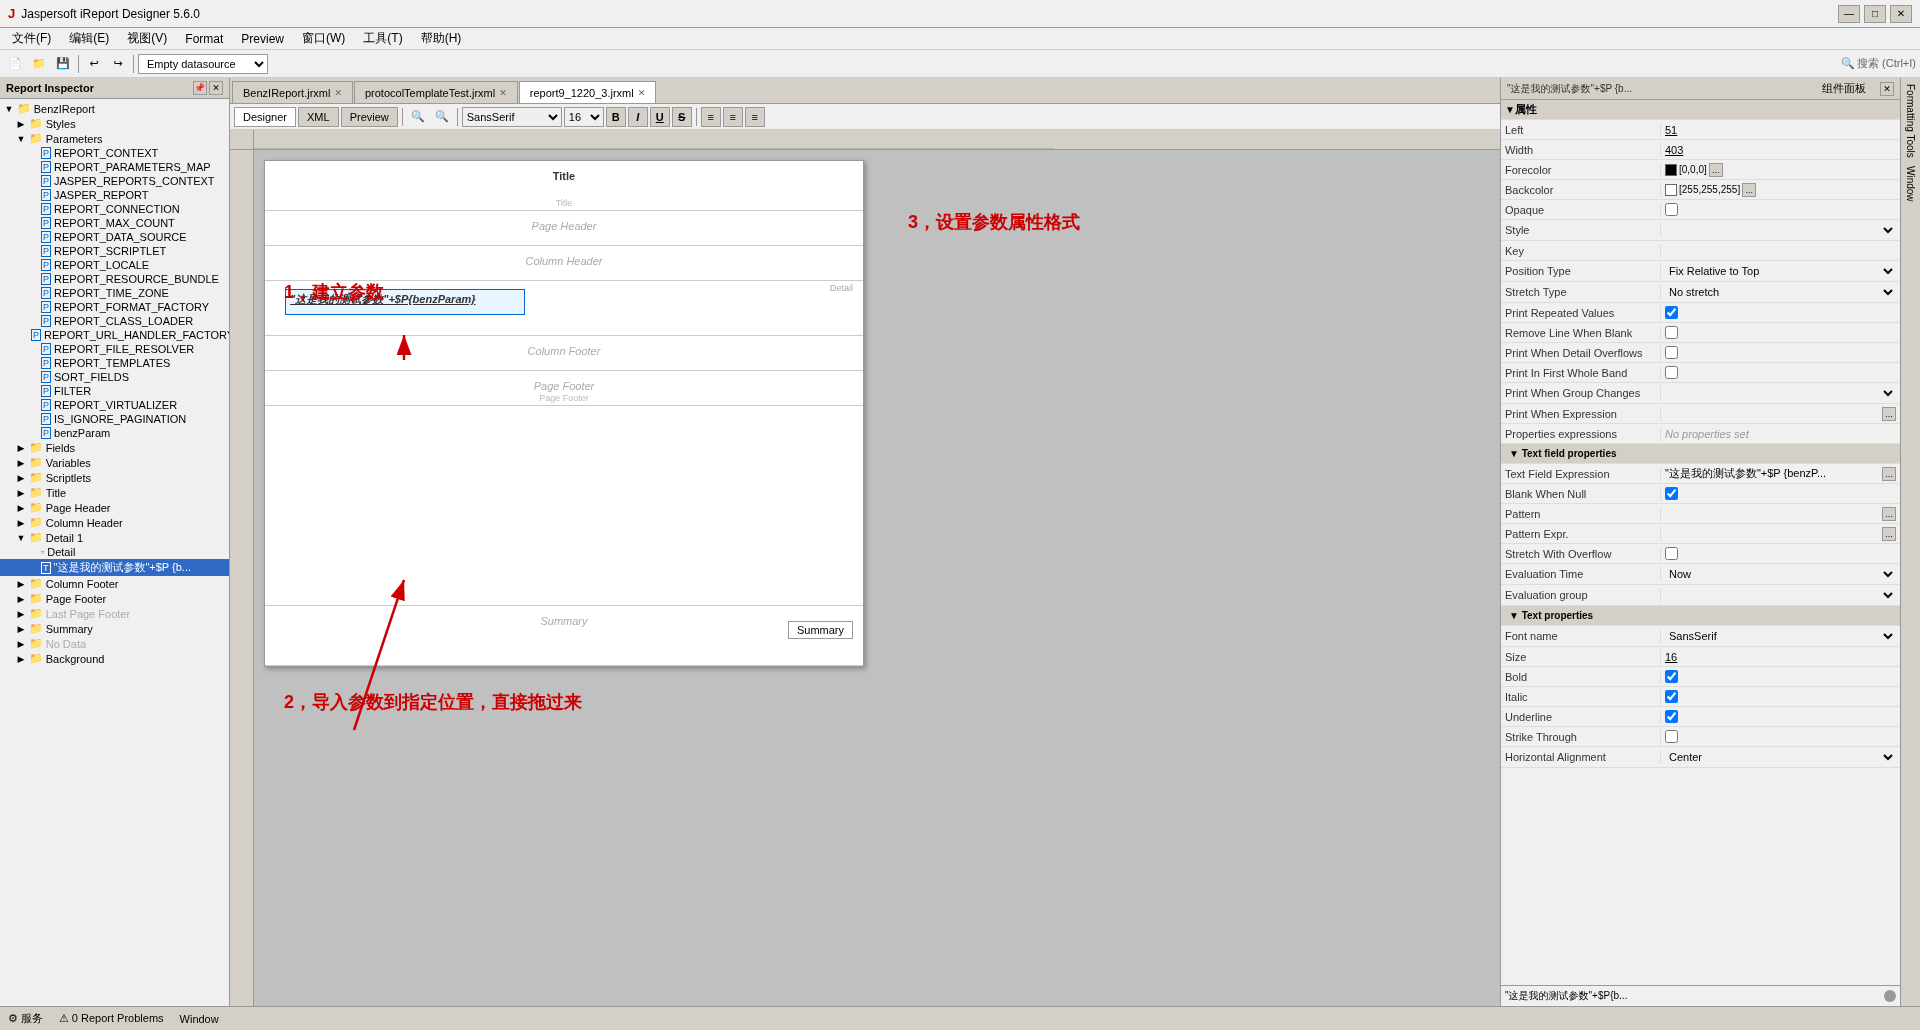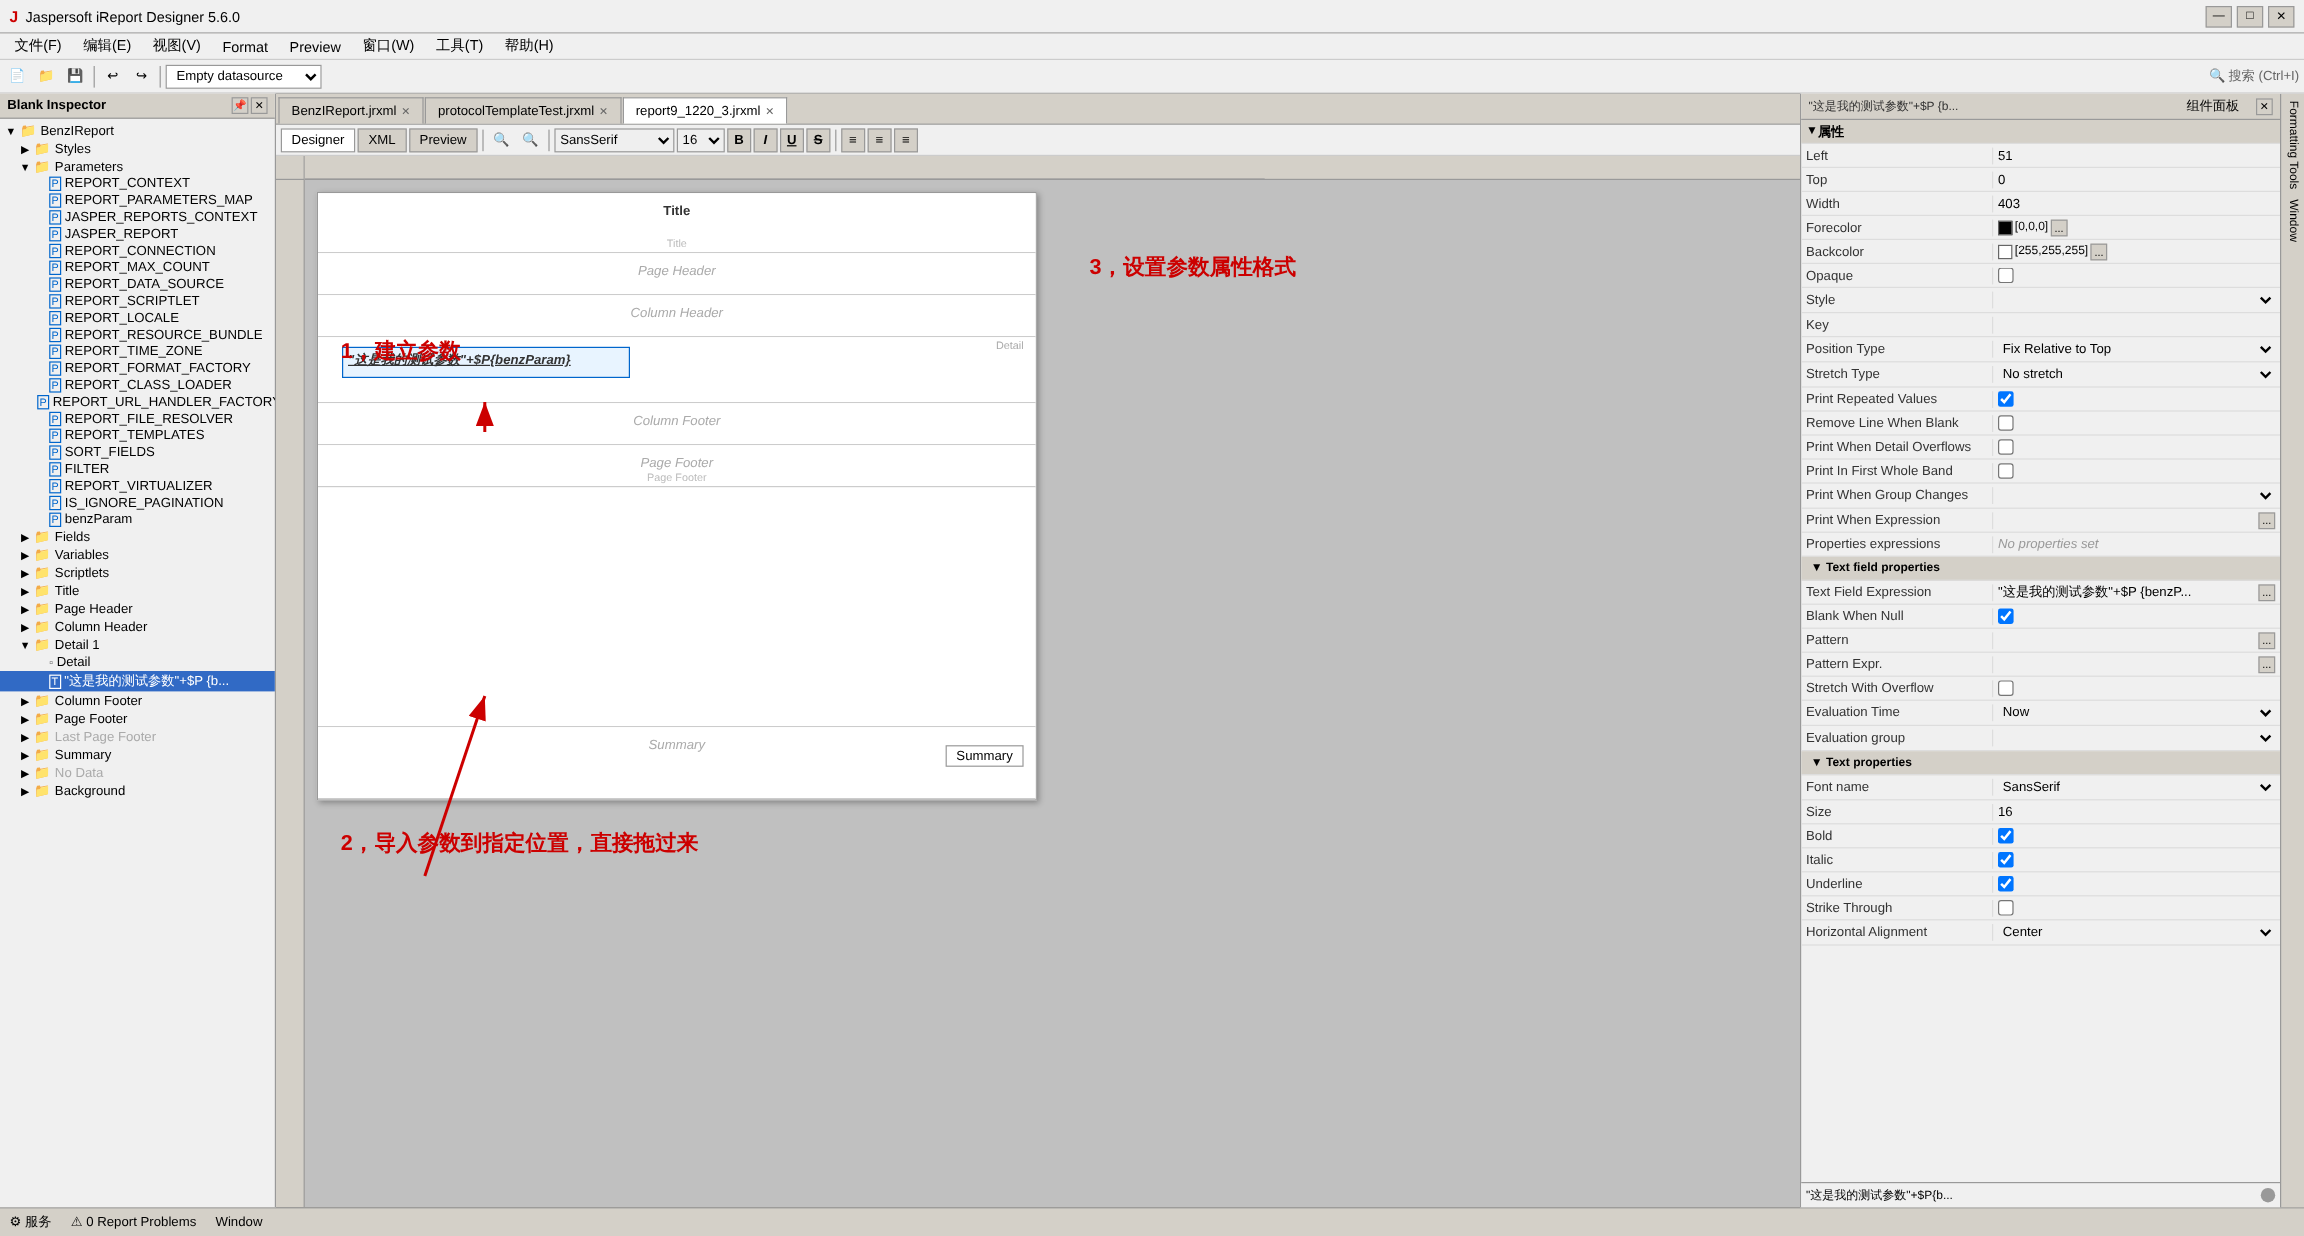--- a/index.html
+++ b/index.html
@@ -256,20 +256,21 @@
       display: flex;
       align-items: center;
       gap: 2px;
     }
     .prop-value input[type="text"] {
       width: 100%;
       height: 16px;
       border: none;
       font-size: 11px;
       background: transparent;
+      text-decoration: underline;
     }
     .prop-value select {
       width: 100%;
       height: 18px;
       border: none;
       font-size: 11px;
       background: transparent;
     }
     .prop-value input[type="checkbox"] { margin: 0; }
     .prop-edit-btn { width: 14px; height: 14px; border: 1px solid #999; background: #d4d0c8; font-size: 9px; cursor: pointer; flex-shrink: 0; }
@@ -345,21 +346,21 @@
   </select>
   <div style="flex:1"></div>
   <span style="font-size:11px;">🔍</span>
   <span style="font-size:11px; color:#666;">搜索 (Ctrl+I)</span>
 </div>
 
 <div id="main-layout">
 
   <div id="left-panel">
     <div id="inspector-header">
-      <span>Blank Inspector</span>
+      <span>Report Inspector</span>
       <span style="display:flex;gap:2px;">
         <button style="width:14px;height:14px;border:1px solid #999;background:#d4d0c8;font-size:9px;cursor:pointer;">📌</button>
         <button style="width:14px;height:14px;border:1px solid #999;background:#d4d0c8;font-size:9px;cursor:pointer;">✕</button>
       </span>
     </div>
     <div id="inspector-tree">
 
     <div class="tree-item tree-indent-0">
     <span class="tree-expand">▼</span>
     <span style="color:#e8a000">📁</span>
@@ -701,26 +702,20 @@
     </div>
 
     <div id="properties-table">
     <div class="prop-row">
       <div class="prop-name">Left</div>
       <div class="prop-value">
             <input type="text" value="51" style="width: 100%; height: 16px; border: none; font-size: 11px; background: transparent;">
           </div>
     </div>
         <div class="prop-row">
-      <div class="prop-name">Top</div>
-      <div class="prop-value">
-            <input type="text" value="0" style="width: 100%; height: 16px; border: none; font-size: 11px; background: transparent;">
-          </div>
-    </div>
-        <div class="prop-row">
       <div class="prop-name">Width</div>
       <div class="prop-value">
             <input type="text" value="403" style="width: 100%; height: 16px; border: none; font-size: 11px; background: transparent;">
           </div>
     </div>
         <div class="prop-row">
       <div class="prop-name">Forecolor</div>
       <div class="prop-value">
             <div class="color-swatch" style="background:#000000"></div>
             <span style="font-size:10px;">[0,0,0]</span>

